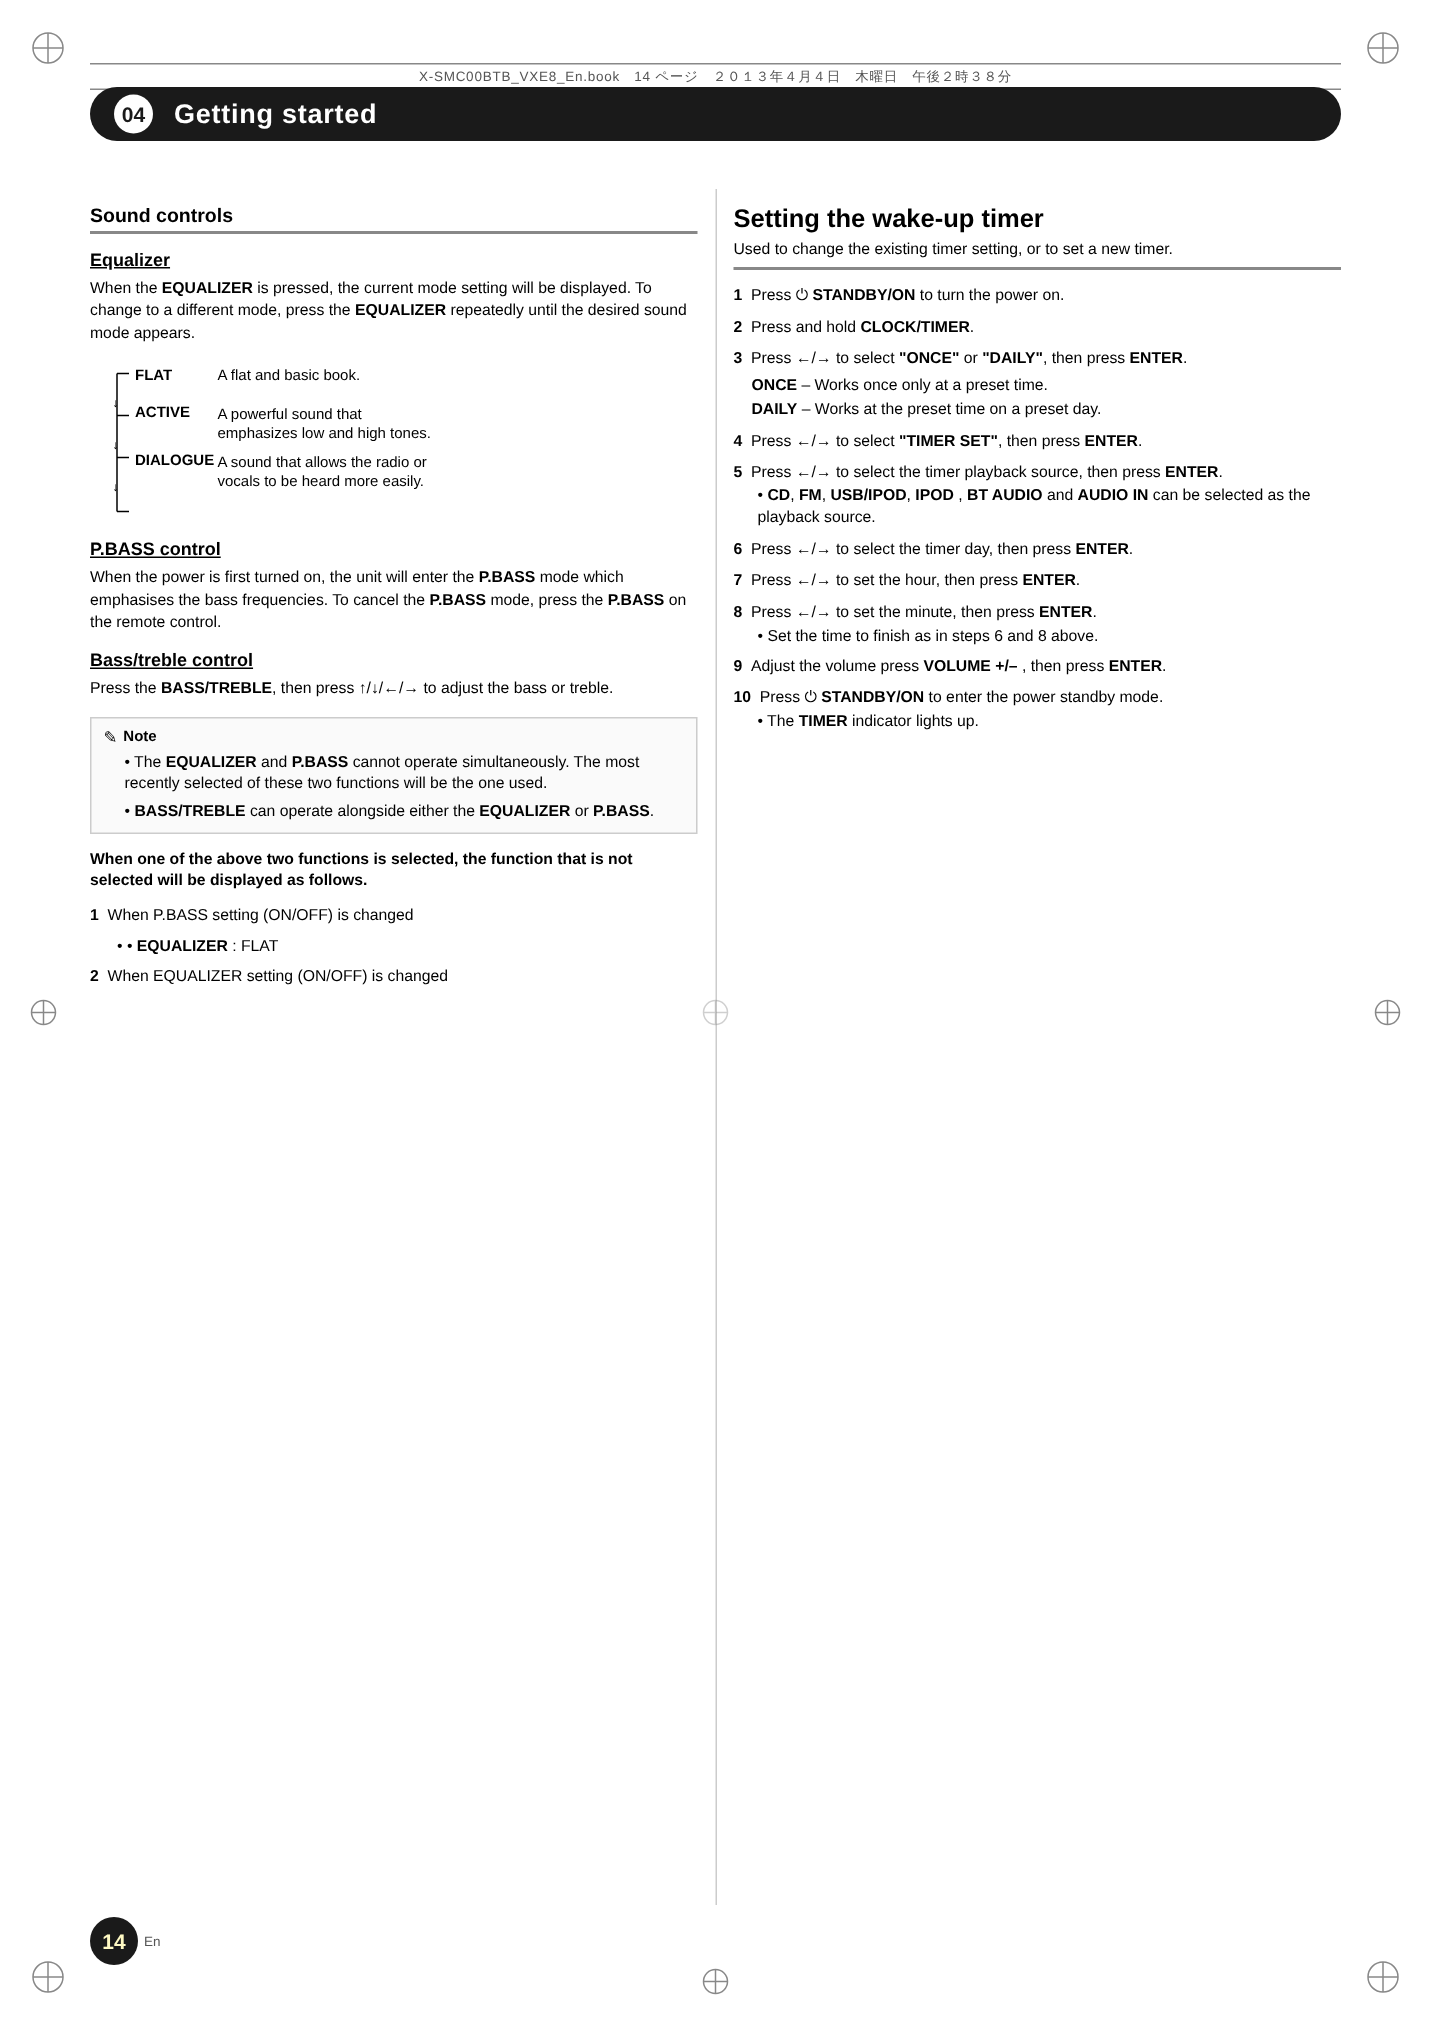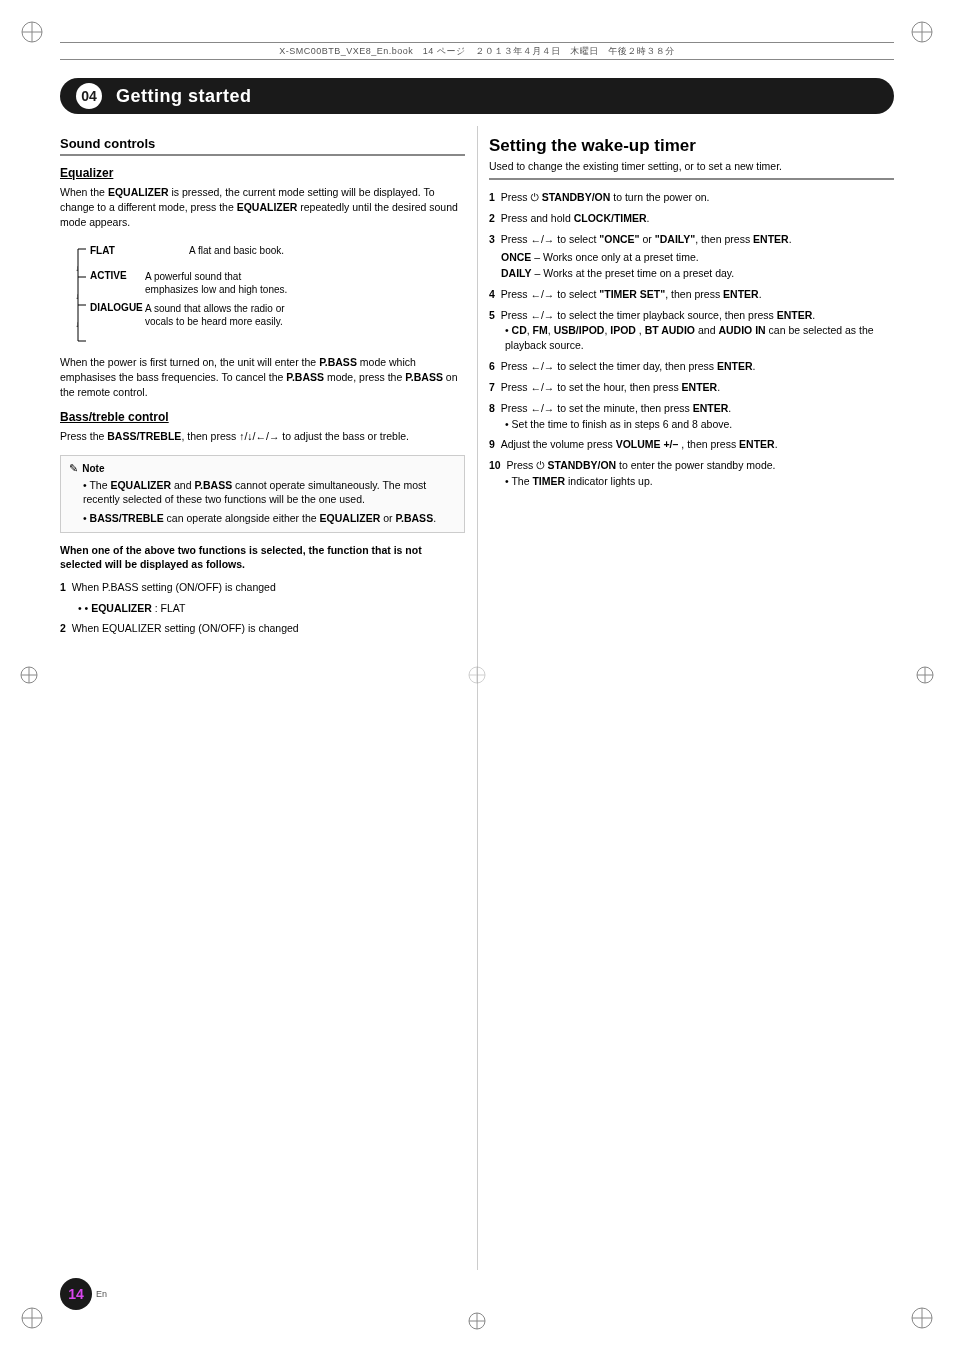--- a/index.html
+++ b/index.html
@@ -34,21 +34,21 @@
       align-items: center;
       justify-content: center;
       font-size: 9px;
       color: #555;
       letter-spacing: 0.5px;
     }
 
     
     .chapter-header {
       position: absolute;
-      top: 78px;
+      top: 58px;
       left: 60px;
       right: 60px;
       height: 36px;
       background: #1a1a1a;
       border-radius: 18px;
       display: flex;
       align-items: center;
       padding: 0 16px;
     }
     .chapter-num {
@@ -201,21 +201,21 @@
     .page-footer {
       position: absolute;
       bottom: 40px;
       left: 60px;
       right: 60px;
       display: flex;
       align-items: center;
     }
     .page-num-box {
       background: #1a1a1a;
-      color: #d946ef;
+      color: #fef9c3;
       width: 32px;
       height: 32px;
       border-radius: 50%;
       display: flex;
       align-items: center;
       justify-content: center;
       font-weight: bold;
       font-size: 14px;
     }
     .footer-en {
@@ -335,38 +335,39 @@
             <line x1="10" y1="64" x2="18" y2="64" stroke="#000" stroke-width="1"></line>
 
             <text x="7" y="86" font-size="8" fill="#000">↓</text>
 
             <line x1="10" y1="100" x2="18" y2="100" stroke="#000" stroke-width="1"></line>
           </svg>
         </div>
 
         <div class="eq-entries">
 
-          <div class="eq-entry" style="height:28px;align-items:center;gap:44px;">
+          <div class="eq-entry" style="height:28px;align-items:center;">
             <span class="eq-entry-name">FLAT</span>
             <span class="eq-entry-desc">A flat and basic book.</span>
           </div>
 
           <div class="eq-entry" style="height:28px;align-items:flex-start;padding-top:1px;">
             <span class="eq-entry-name">ACTIVE</span>
             <span class="eq-entry-desc">A powerful sound that<br>emphasizes low and high tones.</span>
           </div>
 
           <div class="eq-entry" style="height:28px;align-items:flex-start;padding-top:1px;">
             <span class="eq-entry-name">DIALOGUE</span>
             <span class="eq-entry-desc">A sound that allows the radio or<br>vocals to be heard more easily.</span>
           </div>
 
         </div>
       </div>
 
+      <div class="subsection-title">P.BASS control</div>
       <div class="body-text">
         When the power is first turned on, the unit will enter the <span class="bold">P.BASS</span> mode which emphasises the bass frequencies. To cancel the <span class="bold">P.BASS</span> mode, press the <span class="bold">P.BASS</span> on the remote control.
       </div>
 
       <div class="subsection-title">Bass/treble control</div>
       <div class="body-text">
         Press the <span class="bold">BASS/TREBLE</span>, then press ↑/↓/←/→ to adjust the bass or treble.
       </div>
 
       <div class="note-box">

